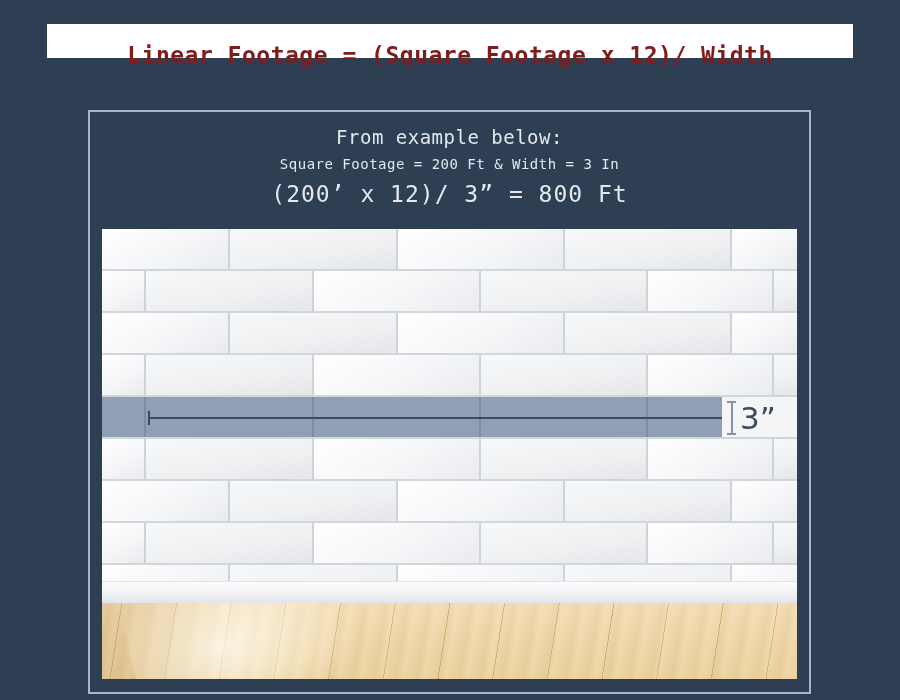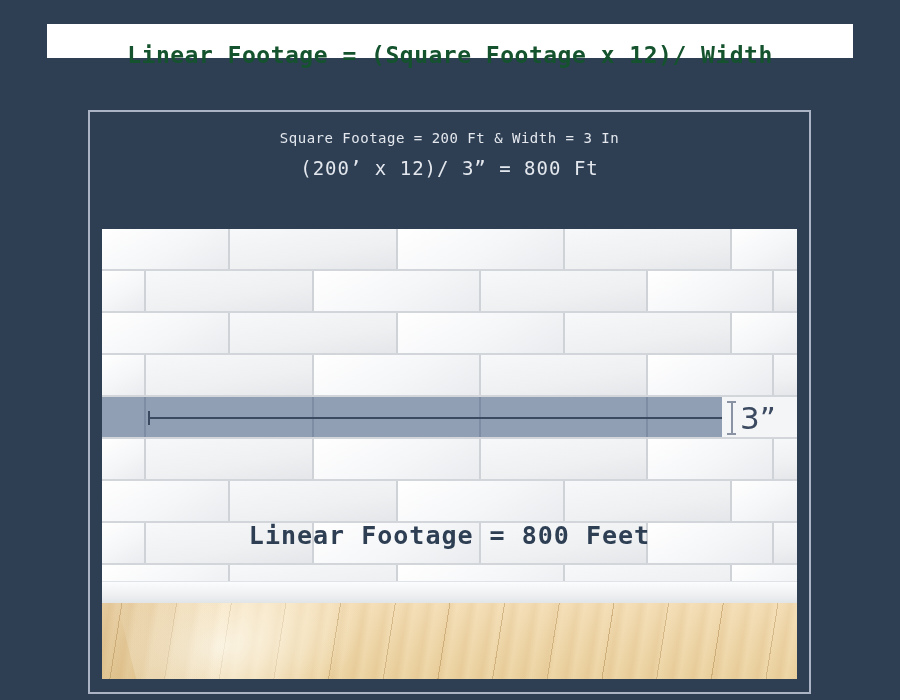--- a/index.html
+++ b/index.html
@@ -38,21 +38,21 @@
     display: flex;
     align-items: center;
     justify-content: center;
   }
 
   #formula-text {
     font-family: "DejaVu Sans Mono", "Liberation Mono", monospace;
     font-weight: bold;
     font-size: 23px;
     letter-spacing: 0.5px;
-    color: #14532d;
+    color: #7f1d1d;
     white-space: nowrap;
     margin-top: 28px;
   }
 
   
   #panel {
     position: absolute;
     left: 88px;
     top: 110px;
     width: 723px;
@@ -67,21 +67,21 @@
   }
 
   .caption-line {
     color: #e4e8ee;
     font-family: "DejaVu Sans Mono", "Liberation Mono", monospace;
     white-space: nowrap;
   }
 
   #caption-1 { font-size: 19px; line-height: 26px; letter-spacing: 0.5px; }
   #caption-2 { font-size: 14px; line-height: 28px; letter-spacing: 0.5px; }
-  #caption-3 { font-size: 19px; line-height: 32px; letter-spacing: 1px; }
+  #caption-3 { font-size: 23px; line-height: 32px; letter-spacing: 1px; }
 
   
   #scene {
     position: absolute;
     left: 12px;
     top: 117px;
     width: 695px;
     height: 453px;
     overflow: hidden;
     background: #f2f3f5;
@@ -280,20 +280,21 @@
 
 <div id="header">
   <div id="formula-bar">
     <div id="formula-text">Linear Footage = (Square Footage x 12)/ Width</div>
   </div>
 </div>
 
 <div id="panel">
 
   <div id="caption-block">
+    <div class="caption-line" id="caption-1">From example below:</div>
     <div class="caption-line" id="caption-2">Square Footage = 200 Ft &amp; Width = 3 In</div>
     <div class="caption-line" id="caption-3">(200’ x 12)/ 3” = 800 Ft</div>
   </div>
 
   <div id="scene">
 
     <div id="tilewall">
         <div class="tilerow" style="top: 0px;">
           <div class="tile shade-a" style="left: 0px; width: 128px;"></div>
           <div class="tile shade-b" style="left: 128px; width: 168px;"></div>
@@ -363,21 +364,20 @@
         </div>
         <div class="tilerow" style="top: 336px;">
           <div class="tile shade-a" style="left: 0px; width: 128px;"></div>
           <div class="tile shade-b" style="left: 128px; width: 168px;"></div>
           <div class="tile shade-a" style="left: 296px; width: 167px;"></div>
           <div class="tile shade-b" style="left: 463px; width: 167px;"></div>
           <div class="tile shade-a" style="left: 630px; width: 65px; border-right: none;"></div>
         </div>
       </div>
 
-    <div id="wall-label">Linear Footage = 800 Feet</div>
 
     <div id="baseboard"></div>
 
     <div id="floor">
       <div id="floor-planks"></div>
       <div id="floor-grain"></div>
       <div id="floor-sheen"></div>
       <div id="floor-shadow-left"></div>
     </div>
 

